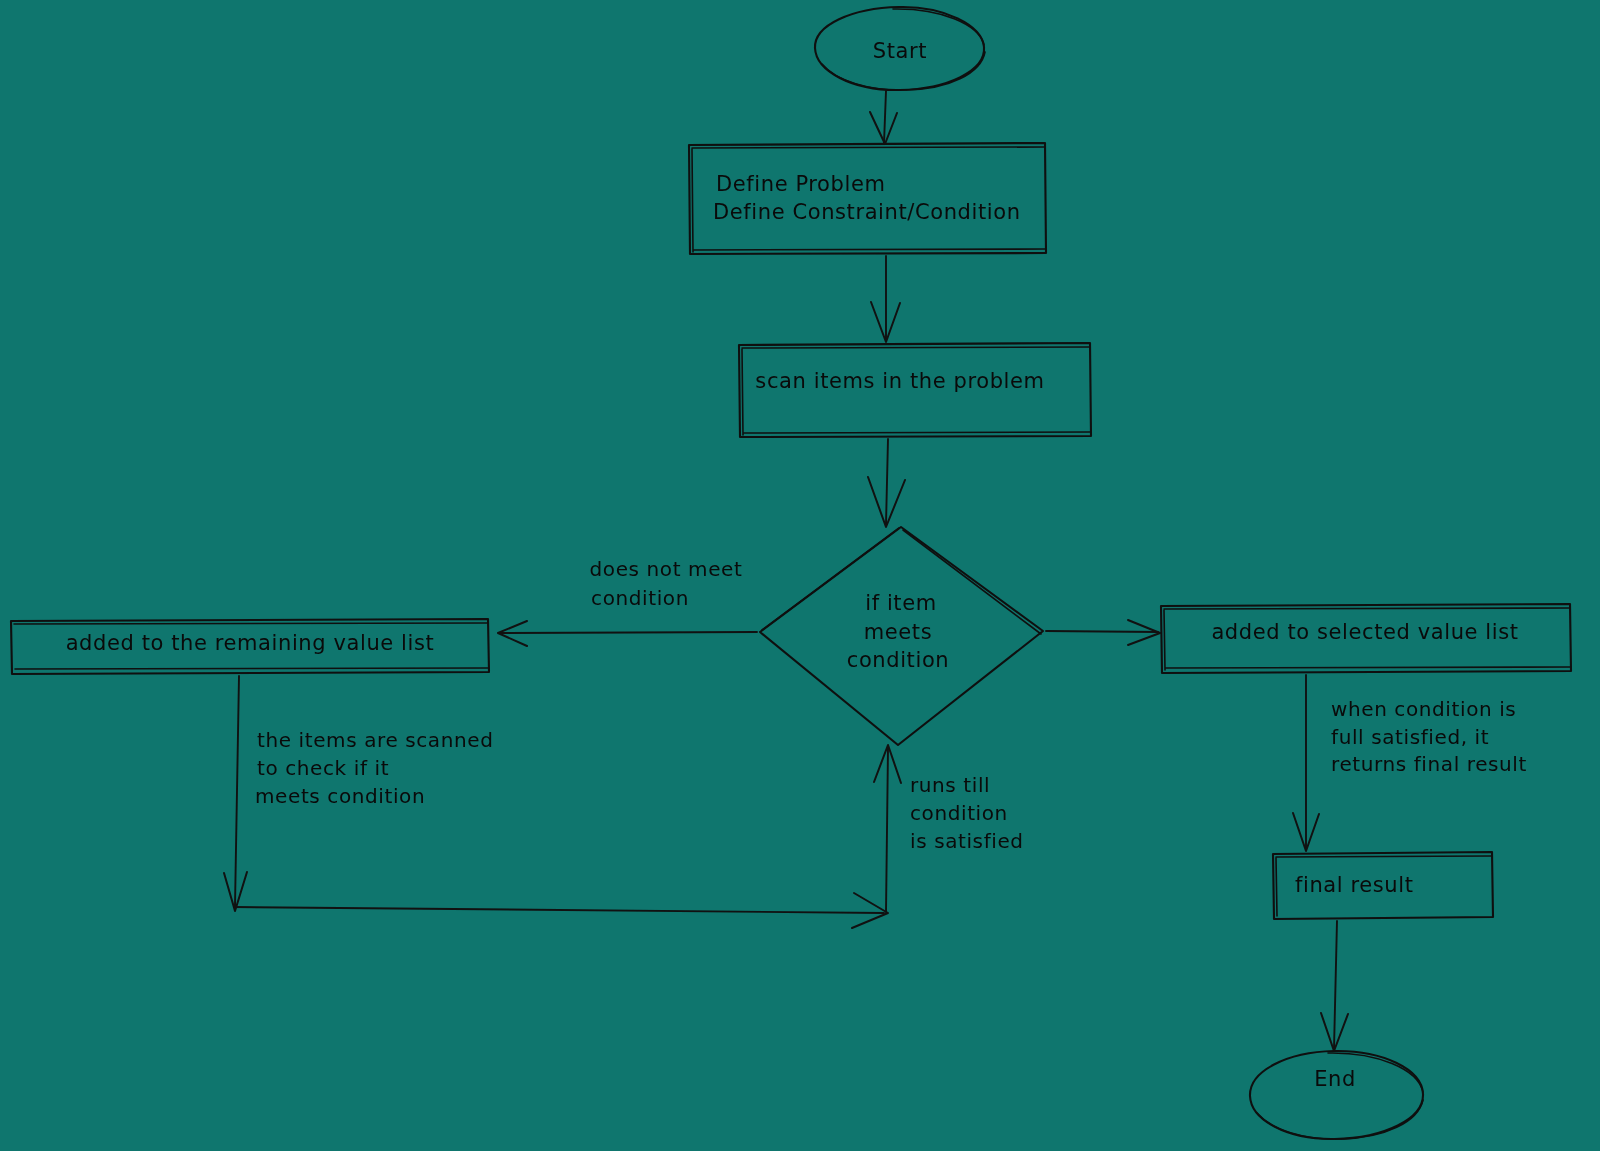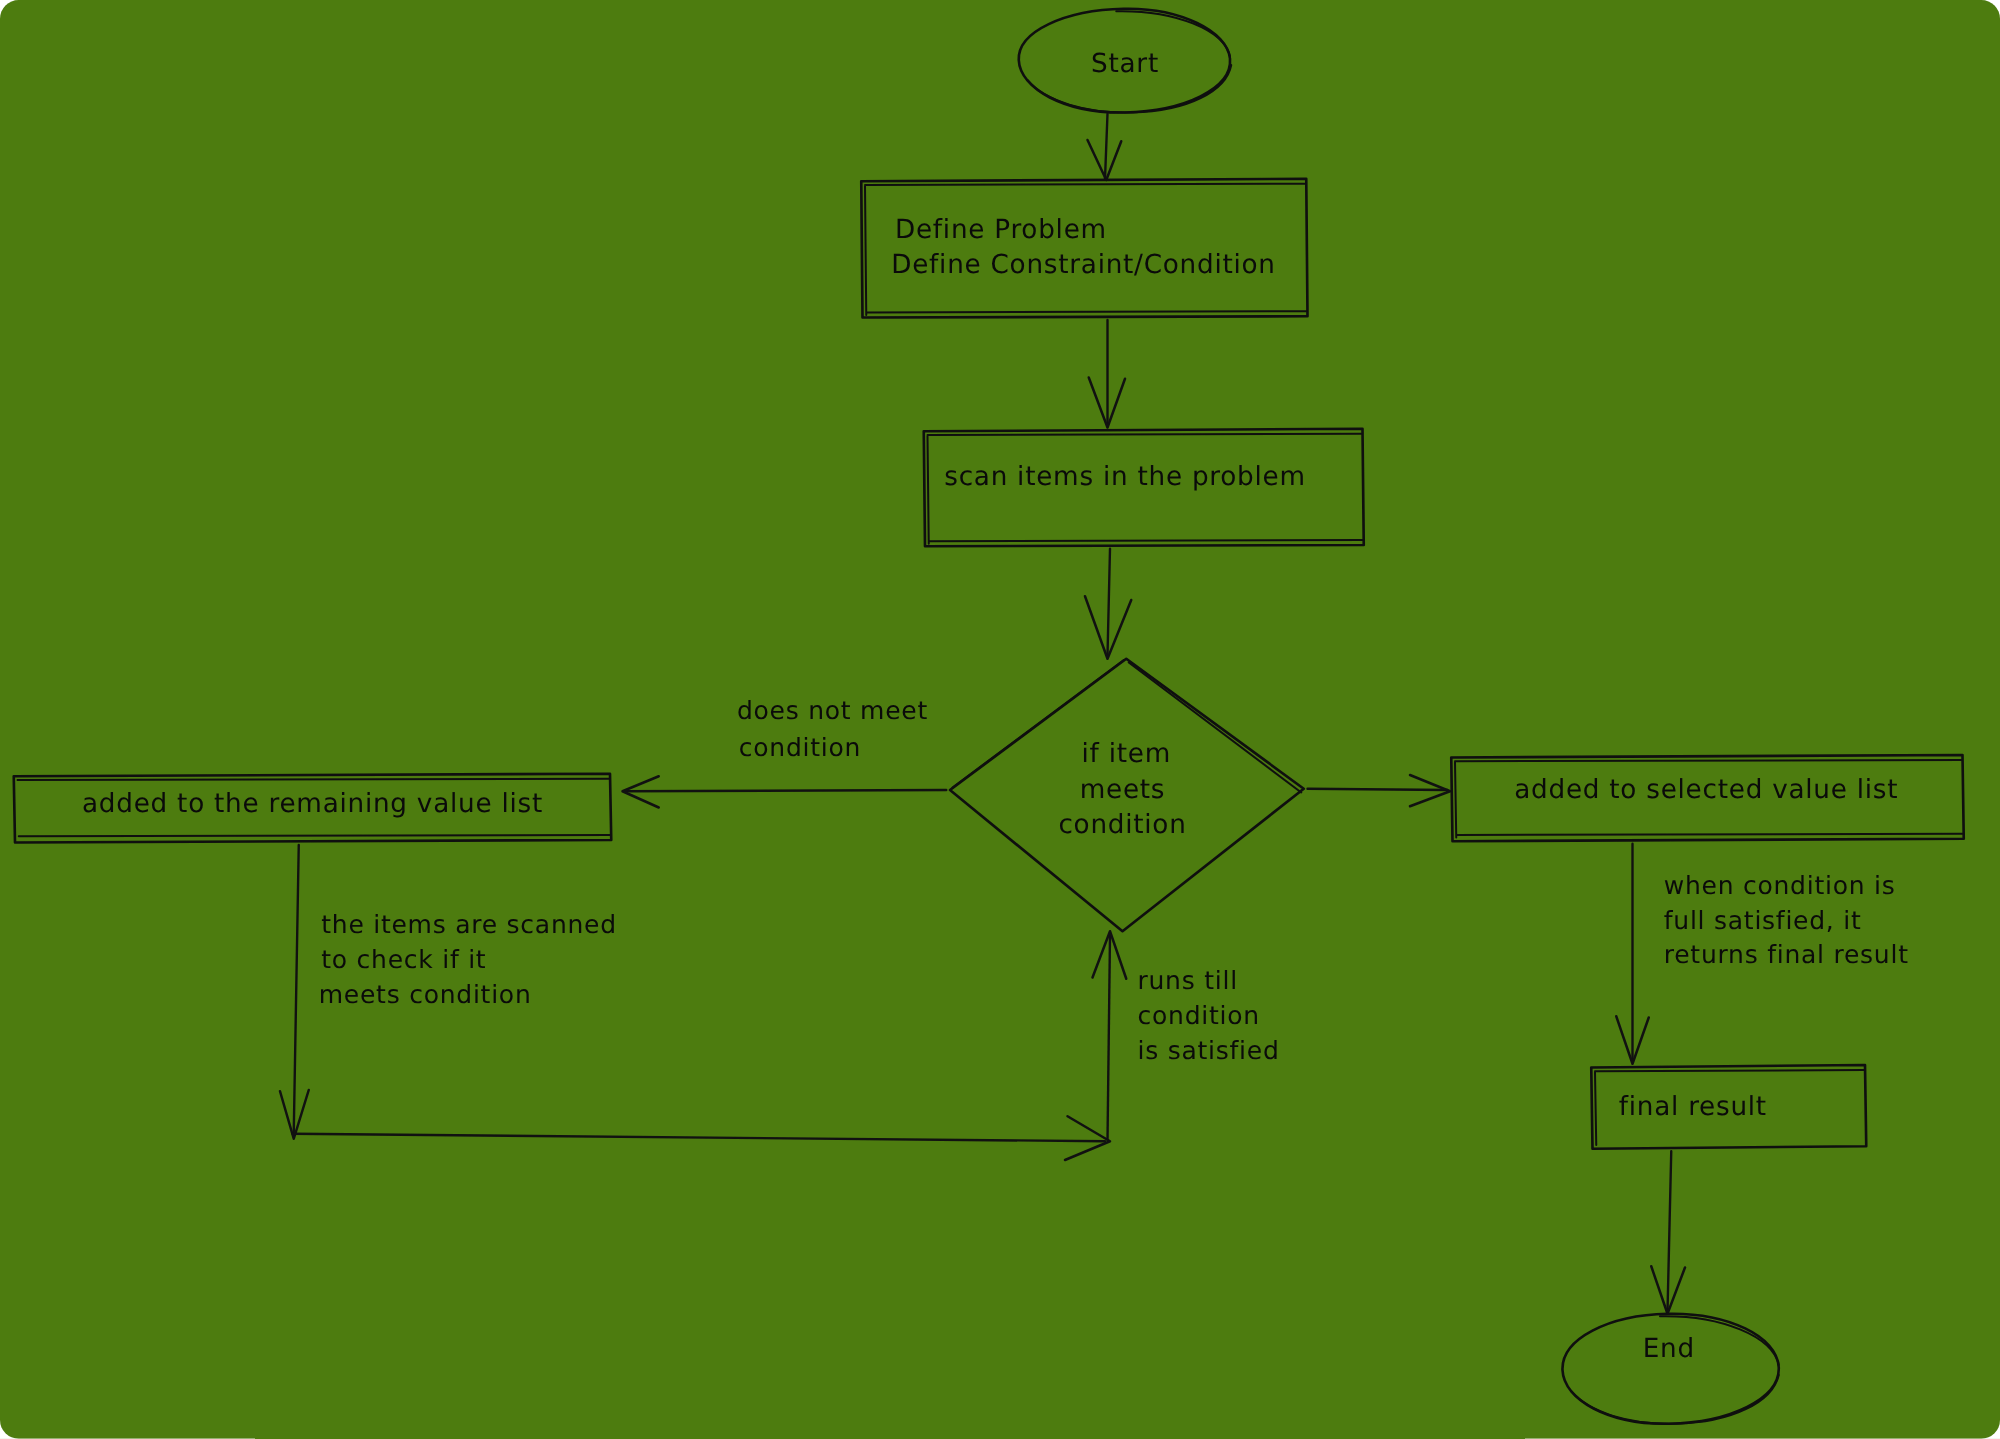--- a/index.html
+++ b/index.html
@@ -10,22 +10,21 @@
   body {
     width: 1600px;
     height: 1151px;
     font-family: "DejaVu Sans", sans-serif;
     overflow: hidden;
   }
   #flowchart-root {
     position: relative;
     width: 1600px;
     height: 1151px;
-    background: #4d7c0f;
-    border-radius: 15px;
+    background: #0f766e;
   }
   svg#diagram {
     display: block;
     width: 1600px;
     height: 1151px;
   }
   .shape-stroke {
     fill: none;
     stroke: #0f0f0f;
     stroke-width: 2.1;

